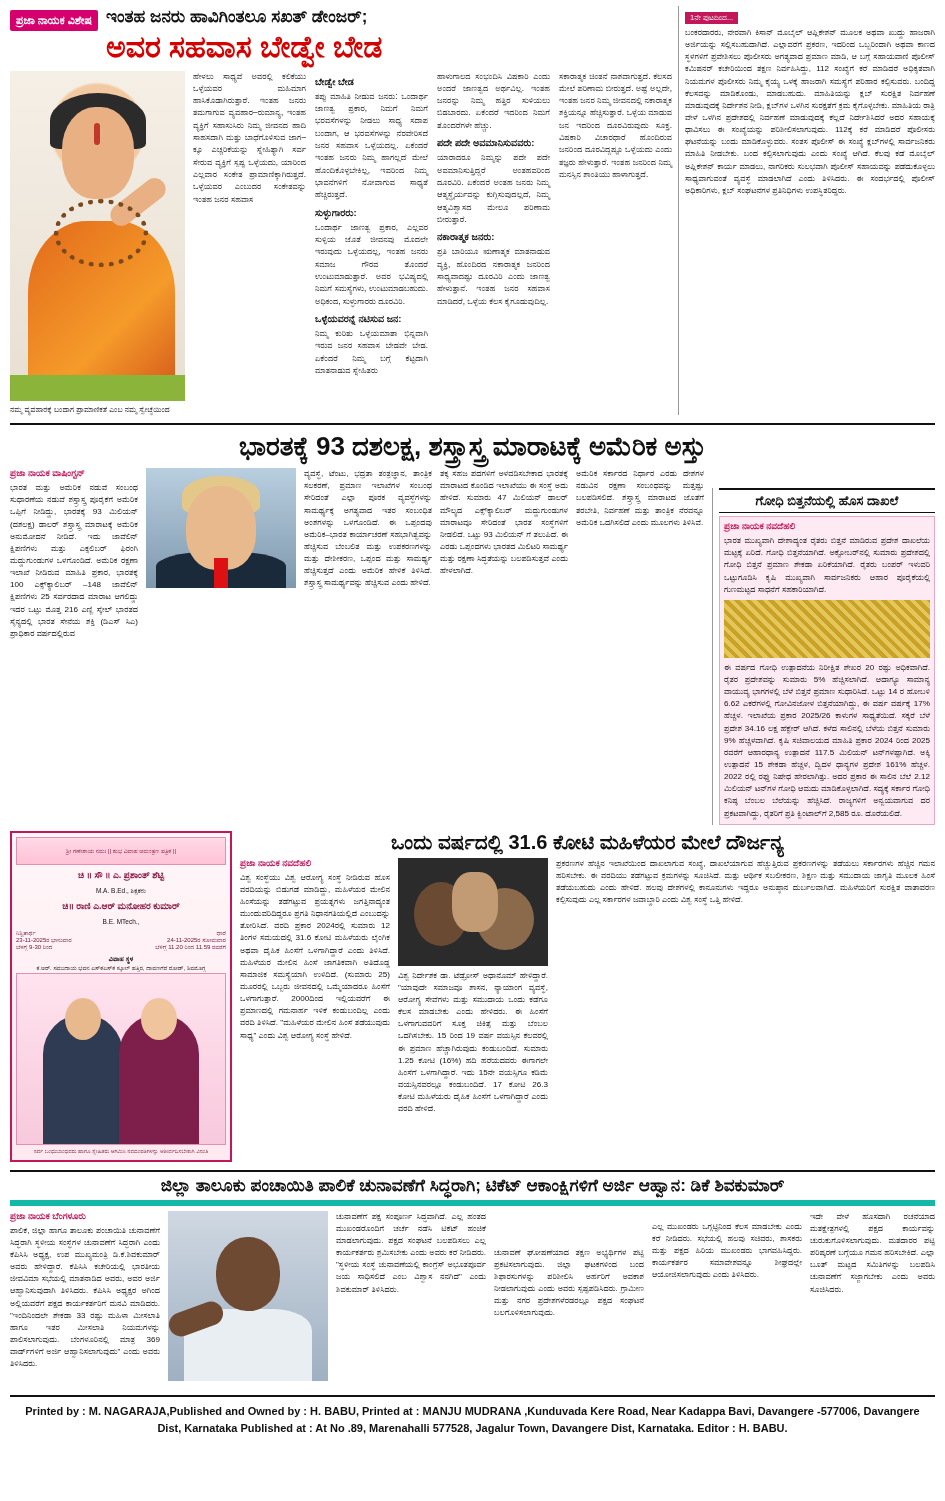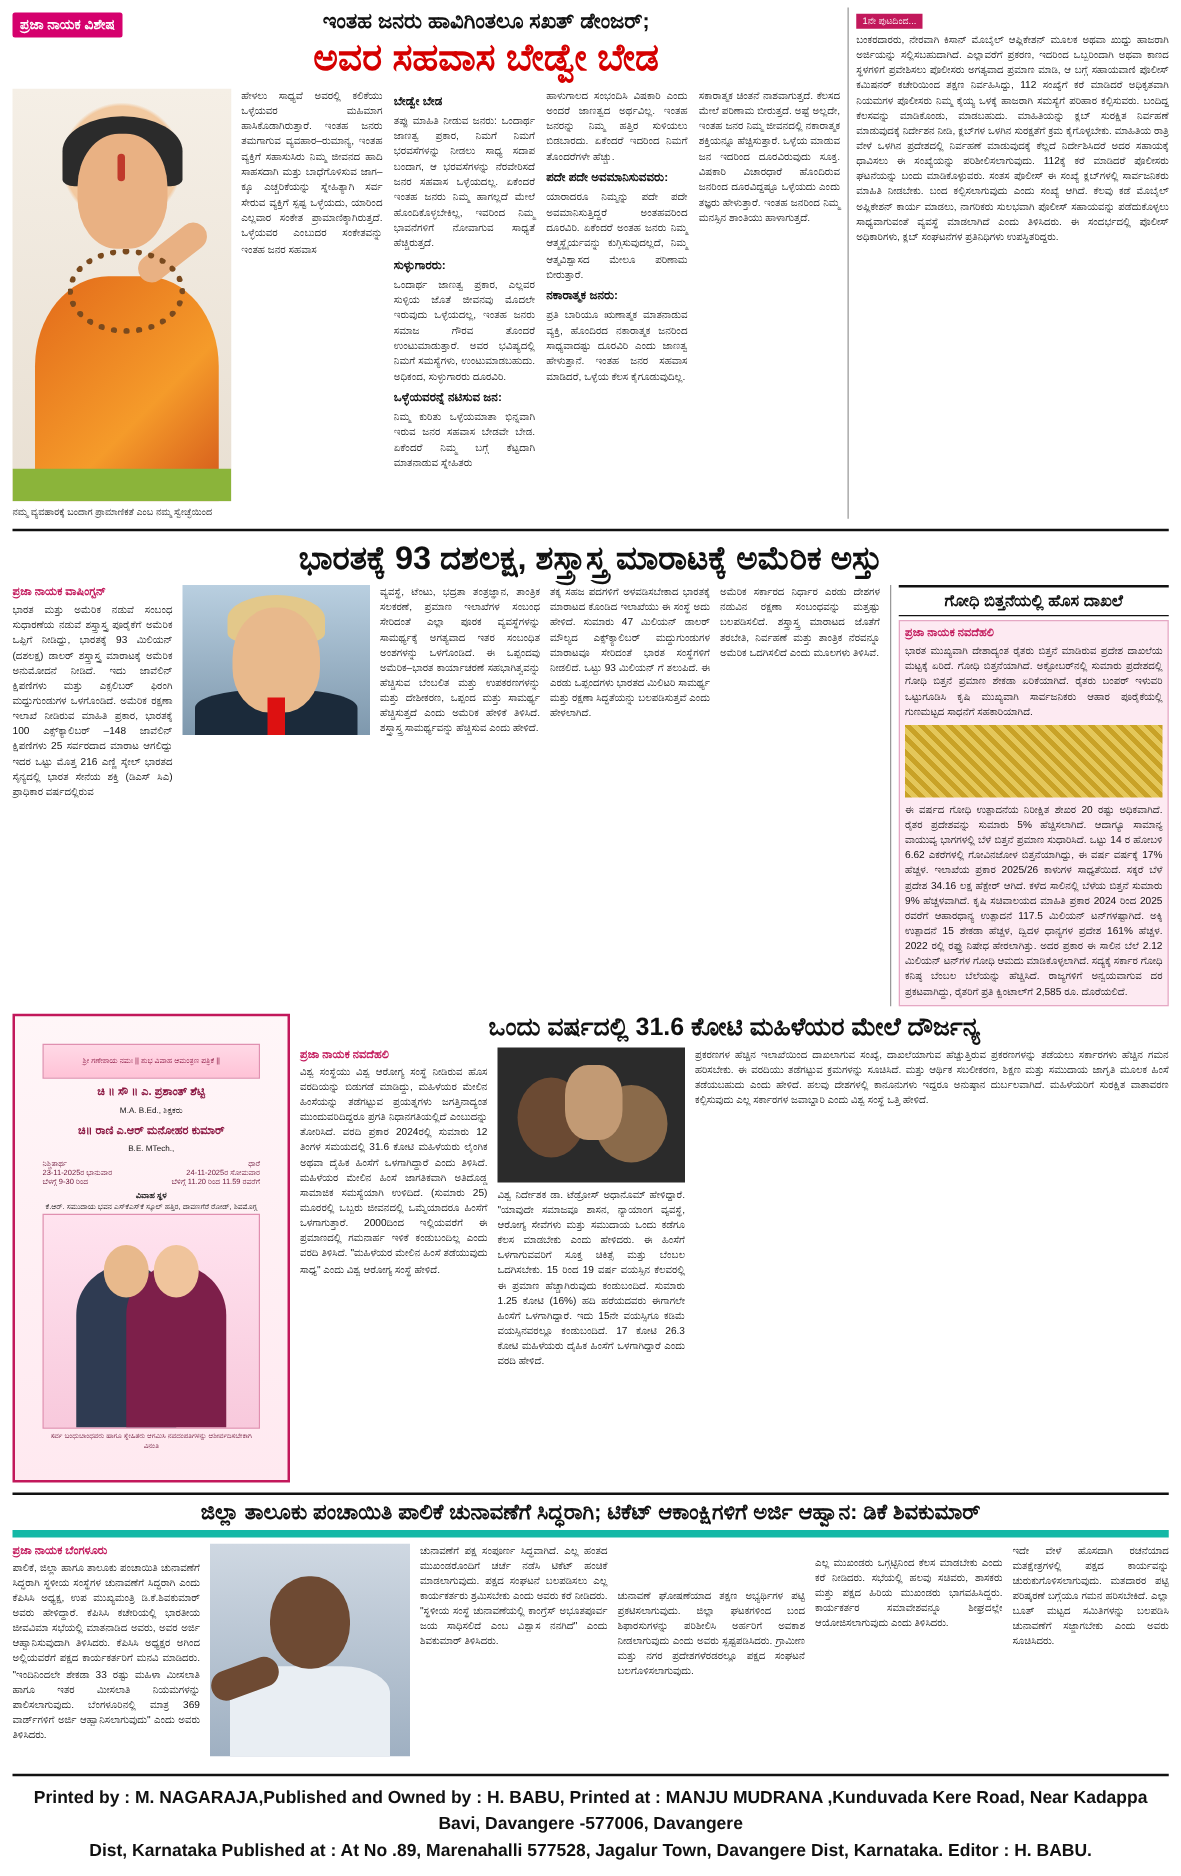--- a/index.html
+++ b/index.html
@@ -4,21 +4,21 @@
 <style>
   html,body{margin:0;padding:0;background:#fff;}
   body{width:945px;font-family:"Liberation Sans",sans-serif;color:#111;}
   .page{width:945px;min-height:1501px;position:relative;padding:0;box-sizing:border-box;}
   .masthead{display:flex;align-items:center;justify-content:space-between;padding:8px 14px 4px 14px;border-bottom:3px solid #111;}
   .masthead .brand{font-size:19px;font-weight:bold;letter-spacing:2px;color:#111;}
   .masthead .date{font-size:20px;font-weight:bold;}
   .masthead .pageno{font-size:14px;font-weight:bold;}
   .toprow{display:flex;gap:6px;padding:6px 10px 0 10px;}
   .lead{flex:0 0 662px;}
-  .leadhead{display:flex;align-items:flex-start;gap:8px;text-align:center;}
+  .leadhead{display:flex;align-items:flex-start;gap:8px;}
   .ribbon{background:#d5006d;color:#fff;font-size:11px;font-weight:bold;padding:4px 6px;white-space:nowrap;border-radius:2px;margin-top:4px;}
   .lead-title{flex:1;}
   .lead-title .l1{font-size:17px;font-weight:bold;color:#111;line-height:1.3;}
   .lead-title .l2{font-size:30px;font-weight:bold;color:#d50000;line-height:1.15;margin-top:2px;}
   .leadbody{display:flex;gap:8px;margin-top:6px;}
   .figure{width:175px;}
   .chanakya{width:175px;height:330px;background:
      radial-gradient(circle at 50% 18%,#f2c9a0 0 16%,rgba(0,0,0,0) 17%),
      linear-gradient(#f5efe6,#e8dfd2);
      position:relative;overflow:hidden;border:0;}
@@ -42,26 +42,26 @@
   .sec2{display:flex;gap:8px;padding:4px 10px 0 10px;}
   .sec2 .main{flex:0 0 690px;display:flex;gap:8px;}
   .byline{color:#c2185b;font-size:9px;font-weight:bold;margin-bottom:3px;}
   .c{font-size:8.1px;line-height:1.5;text-align:justify;}
   .colw{width:128px;}
   .photo{width:150px;height:120px;background:linear-gradient(#b9cfe0,#7e98ad);position:relative;overflow:hidden;margin-bottom:4px;}
   .photo .face{position:absolute;left:40px;top:18px;width:70px;height:84px;background:#e8b98c;border-radius:48% 48% 42% 42%;}
   .photo .hair{position:absolute;left:36px;top:8px;width:78px;height:38px;background:#e3c88a;border-radius:50% 50% 20% 20%;}
   .photo .suit{position:absolute;left:10px;bottom:0;width:130px;height:36px;background:#1b2a3a;border-radius:40% 40% 0 0;}
   .photo .tie{position:absolute;left:68px;bottom:0;width:14px;height:30px;background:#d11;}
-  .sec2 .rightcol{flex:1;border-left:1px solid #999;padding-left:6px;}
+  .sec2 .rightcol{flex:1;border-left:1px solid #999;padding-left:6px;margin-top:20px;}
   .goldbar{font-size:13px;font-weight:bold;text-align:center;color:#111;border-top:2px solid #111;border-bottom:1px solid #111;padding:3px 0;margin-bottom:3px;}
   .pinkbox{background:#fdeaf2;border:1px solid #e5a8c4;padding:4px;}
   .grainphoto{width:100%;height:58px;background:repeating-linear-gradient(45deg,#c9a227 0 4px,#e4c75a 4px 8px);margin:4px 0;}
   .sec3{display:flex;gap:8px;padding:6px 10px 0 10px;}
-  .ad{width:222px;border:2px solid #c2185b;background:linear-gradient(#fff6f8,#ffe9f0);padding:22px;box-sizing:border-box;}
+  .ad{width:222px;border:2px solid #c2185b;background:linear-gradient(#fff6f8,#ffe9f0);padding:4px;box-sizing:border-box;}
   .ad .adtop{height:26px;background:linear-gradient(#ffd9e6,#ffc2d6);border:1px solid #e090b0;font-size:6px;text-align:center;line-height:26px;color:#8a1540;}
   .ad .names{text-align:center;font-size:9px;font-weight:bold;color:#8a1540;margin:4px 0;line-height:1.5;}
   .ad .couple{height:170px;background:linear-gradient(#ffe3ef,#f8c9dc);border:1px solid #e090b0;position:relative;overflow:hidden;}
   .ad .couple .m{position:absolute;left:26px;bottom:0;width:80px;height:130px;background:#2f3b52;border-radius:40px 40px 0 0;}
   .ad .couple .f{position:absolute;right:26px;bottom:0;width:80px;height:130px;background:#7d1f4a;border-radius:40px 40px 0 0;}
   .ad .couple .mh{position:absolute;left:48px;bottom:104px;width:36px;height:42px;background:#e8b98c;border-radius:50%;}
   .ad .couple .fh{position:absolute;right:48px;bottom:104px;width:36px;height:42px;background:#f0c49c;border-radius:50%;}
   .ad .foot{font-size:5.6px;text-align:center;line-height:1.4;color:#6a1236;margin-top:3px;}
   .sec3main{flex:1;}
   .sec3head{font-size:20px;font-weight:bold;text-align:center;margin-bottom:4px;}
@@ -70,21 +70,21 @@
   .photo2 .h1{position:absolute;left:16px;top:24px;width:54px;height:64px;background:#6b4a33;border-radius:50%;}
   .photo2 .h2{position:absolute;right:14px;top:30px;width:58px;height:62px;background:#8a6a4a;border-radius:50%;}
   .photo2 .hand{position:absolute;left:54px;top:14px;width:46px;height:60px;background:#c29a74;border-radius:40%;}
   .sec4band{margin:8px 10px 0 10px;border-top:2px solid #111;border-bottom:6px solid #14b8a6;padding:4px 0;}
   .sec4band .t{font-size:17px;font-weight:bold;text-align:center;color:#111;}
   .sec4{display:flex;gap:8px;padding:5px 10px 0 10px;}
   .photo3{width:160px;height:170px;background:linear-gradient(#cfd8e2,#9fb0c2);position:relative;overflow:hidden;margin-bottom:4px;}
   .photo3 .face{position:absolute;left:48px;top:26px;width:64px;height:74px;background:#6e4a33;border-radius:48%;}
   .photo3 .shirt{position:absolute;left:16px;bottom:0;width:128px;height:72px;background:#e9eef3;border-radius:30% 30% 0 0;}
   .photo3 .arm{position:absolute;left:0px;top:96px;width:56px;height:24px;background:#6e4a33;transform:rotate(-20deg);border-radius:12px;}
-  .footer{margin:10px 10px 0 10px;border-top:2px solid #111;padding:6px 0 10px 0;font-size:14px;text-align:center;line-height:1.55;font-weight:bold;}
+  .footer{margin:10px 10px 0 10px;border-top:2px solid #111;padding:6px 0 10px 0;font-size:11px;text-align:center;line-height:1.55;font-weight:bold;}
 </style>
 </head>
 <body>
 
 <div class="page">
 
 
   <div class="toprow">
     <div class="lead">
       <div class="leadhead">

